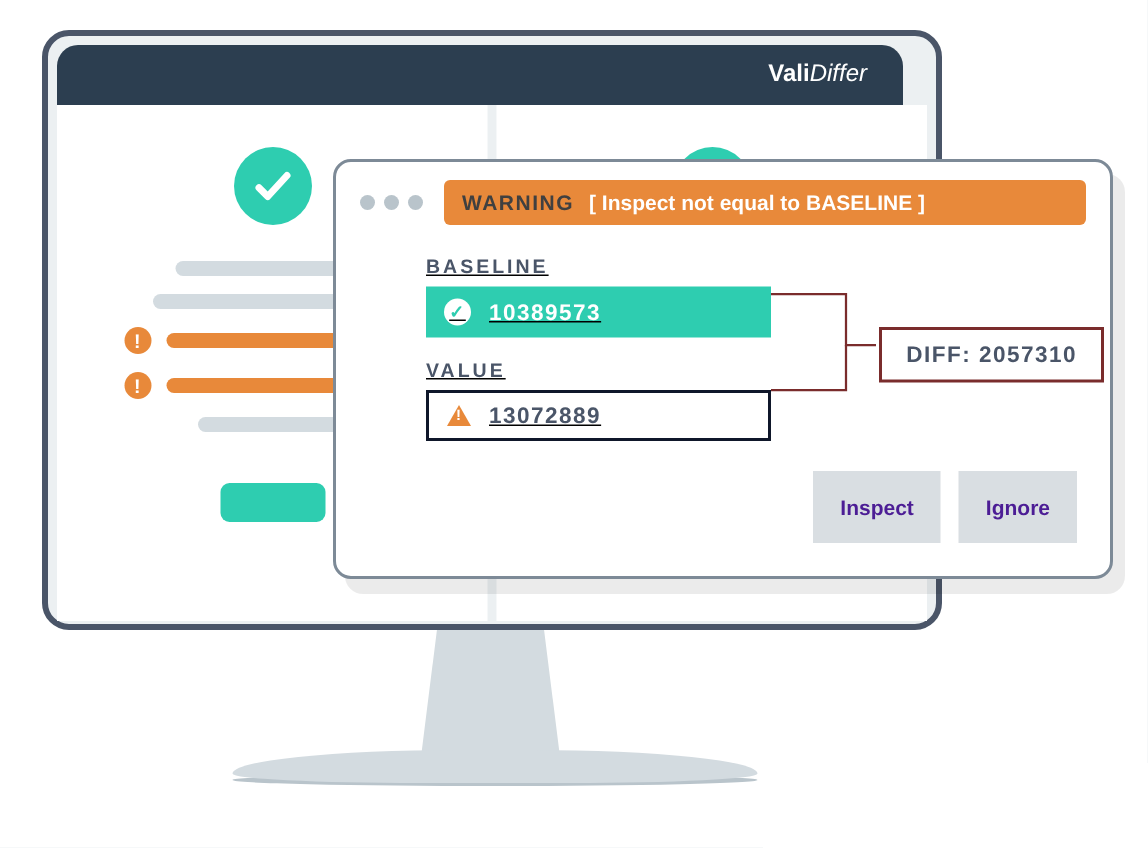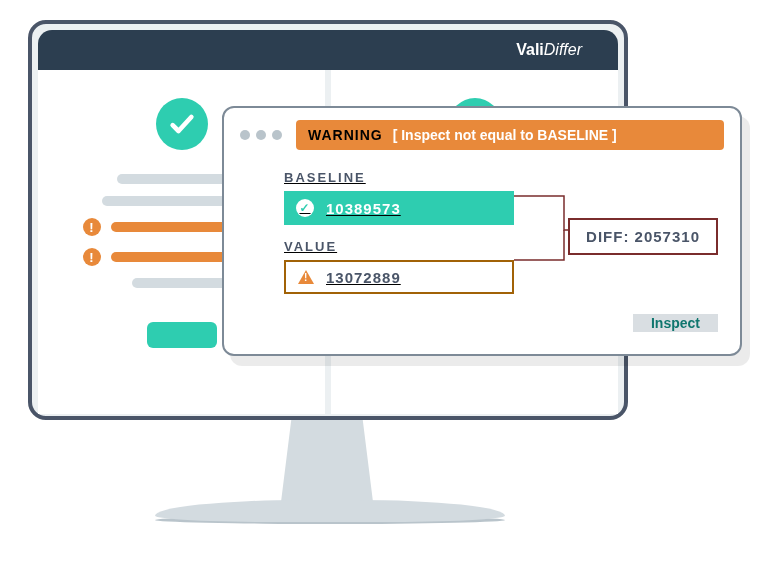--- a/index.html
+++ b/index.html
@@ -1,18 +1,18 @@
 <!DOCTYPE html>
 <html><head>
 <meta charset="utf-8">
 <style>
   *{box-sizing:border-box;margin:0;padding:0;}
   body{font-family:-apple-system,BlinkMacSystemFont,'Segoe UI',Arial,sans-serif;width:765px;height:565px;position:relative;background:#fff;overflow:hidden;}
   .monitor{position:absolute;left:28px;top:20px;width:600px;height:400px;border:4px solid #4a5568;border-radius:18px;background:#ecf0f2;}
-  .topbar{background:#2c3e50;height:40px;border-radius:14px 14px 0 0;margin:6px 6px 0 6px;display:flex;align-items:center;justify-content:flex-end;padding:0 36px;color:#fff;}
+  .topbar{background:#2c3e50;height:40px;border-radius:14px 14px 0 0;margin:6px 22px 0 6px;display:flex;align-items:center;justify-content:flex-end;padding:0 24px;color:#fff;}
   .brand{font-size:16px;font-style:italic;}
   .brand b{font-style:normal;font-weight:700;}
   .screen{display:flex;margin:0 6px;height:344px;}
   .pane{flex:1;background:#fff;padding:20px 16px;text-align:center;}
   .pane.left{margin-right:3px;}
   .pane.right{margin-left:3px;}
   .check-circle{width:52px;height:52px;border-radius:50%;background:#2ecdb0;margin:8px auto 24px auto;display:flex;align-items:center;justify-content:center;}
   .check-circle svg{width:28px;height:28px;}
   .bar{height:10px;border-radius:5px;background:#d3dbe0;margin:12px auto;}
   .bar.w1{width:130px;}
@@ -23,33 +23,33 @@
   .bar.orange{background:#e8893a;width:170px;margin:0;}
   .okbtn{display:inline-block;width:70px;height:26px;background:#2ecdb0;border-radius:6px;margin-top:22px;}
   .stand-neck{position:absolute;left:280px;top:420px;width:94px;height:90px;background:#d3dbe0;clip-path:polygon(12% 0,88% 0,100% 100%,0 100%);}
   .stand-base{position:absolute;left:155px;top:500px;width:350px;height:22px;background:#d3dbe0;border-radius:60% 60% 50% 50% / 100% 100% 40% 40%;}
   .stand-shadow{position:absolute;left:155px;top:516px;width:350px;height:8px;background:#b9c4cb;border-radius:50%;}
   .popup{position:absolute;left:222px;top:106px;width:520px;background:#fff;border:2px solid #7d8a97;border-radius:12px;box-shadow:8px 10px 0 rgba(0,0,0,0.08);padding:0 0 16px 0;z-index:10;}
   .popup-head{display:flex;align-items:center;padding:12px 16px 10px 16px;gap:14px;}
   .traffic{display:flex;gap:6px;}
   .dot{width:10px;height:10px;border-radius:50%;background:#b9c4cb;}
   .warnbanner{flex:1;background:#e8893a;color:#fff;height:30px;border-radius:4px;display:flex;align-items:center;padding:0 12px;font-size:14px;font-weight:600;}
-  .warnbanner .tag{color:#000000;font-weight:800;margin-right:10px;letter-spacing:1px;}
+  .warnbanner .tag{color:#404040;font-weight:800;margin-right:10px;letter-spacing:1px;}
   .popup-body{padding:4px 22px 0 60px;position:relative;text-decoration:underline;}
   .label{font-size:13px;letter-spacing:2px;font-weight:800;color:#4a5568;margin:6px 0 6px 0;}
   .baseline-box{background:#2ecdb0;color:#fff;height:34px;width:230px;display:flex;align-items:center;padding:0 12px;font-weight:700;font-size:15px;letter-spacing:1px;}
   .baseline-box .ok{width:18px;height:18px;border-radius:50%;background:#fff;color:#2ecdb0;display:flex;align-items:center;justify-content:center;margin-right:12px;font-size:12px;font-weight:900;}
-  .value-box{border:2px solid #a16207;height:34px;width:230px;display:flex;align-items:center;padding:0 12px;font-weight:700;font-size:15px;letter-spacing:1px;color:#4a5568;}
+  .value-box{border:2px solid #0f172a;height:34px;width:230px;display:flex;align-items:center;padding:0 12px;font-weight:700;font-size:15px;letter-spacing:1px;color:#4a5568;}
   .value-box .tri{width:0;height:0;border-left:8px solid transparent;border-right:8px solid transparent;border-bottom:14px solid #e8893a;margin-right:12px;position:relative;}
   .value-box .tri::after{content:"!";position:absolute;left:-2px;top:2px;color:#fff;font-size:10px;font-weight:900;}
-  .diff-box{position:absolute;right:22px;top:58px;border:2px solid #7a2c2c;padding:8px 16px;font-weight:800;color:#4a5568;font-size:15px;letter-spacing:1px;background:#fff;}
+  .diff-box{position:absolute;right:4px;top:58px;border:2px solid #7a2c2c;padding:8px 16px;font-weight:800;color:#4a5568;font-size:15px;letter-spacing:1px;background:#fff;}
   .connector{position:absolute;left:290px;top:26px;width:70px;height:78px;pointer-events:none;}
   .connector svg{width:100%;height:100%;overflow:visible;}
   .popup-actions{display:flex;justify-content:flex-end;gap:12px;padding:20px 22px 6px 22px;}
-  .btn{background:#d9dee2;border:none;color:#0f766e;font-weight:700;font-size:14px;padding:1px 18px;cursor:pointer;}
+  .btn{background:#d9dee2;border:none;color:#4c1d95;font-weight:700;font-size:14px;padding:16px 18px;cursor:pointer;}
 </style>
 </head>
 <body>
 
 <div class="monitor">
   <div class="topbar">
     <span class="brand">
       <b>Vali</b><span>Differ</span>
     </span>
   </div>
@@ -115,14 +115,15 @@
         <path d="M0 10 H50 V44 H70" fill="none" stroke="#7a2c2c" stroke-width="1.5"></path>
         <path d="M0 74 H50 V44" fill="none" stroke="#7a2c2c" stroke-width="1.5"></path>
       </svg>
     </div>
     <div class="diff-box">
       <span>DIFF: 2057310</span>
     </div>
   </div>
   <div class="popup-actions">
     <button class="btn">Inspect</button>
+    <button class="btn">Ignore</button>
   </div>
 </div>
 
 </body></html>

